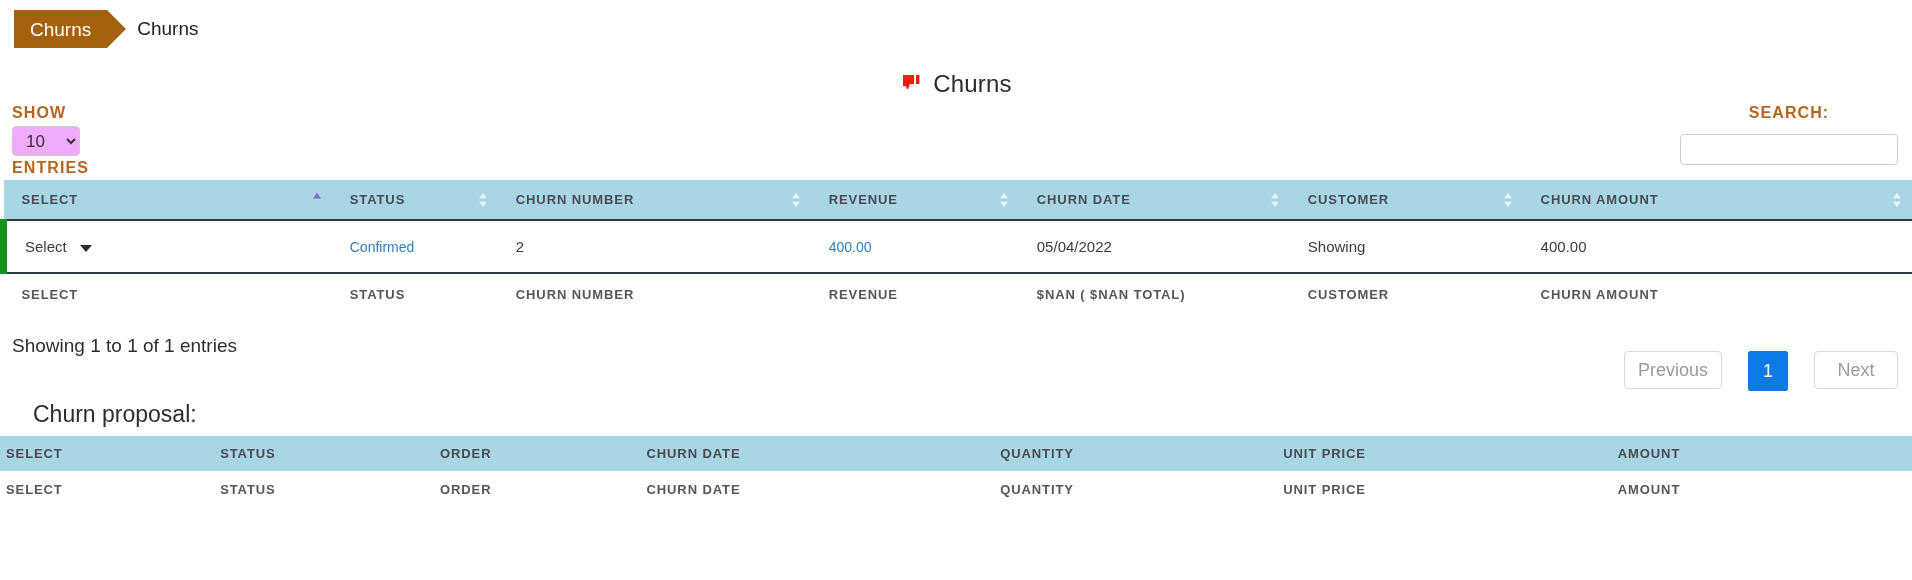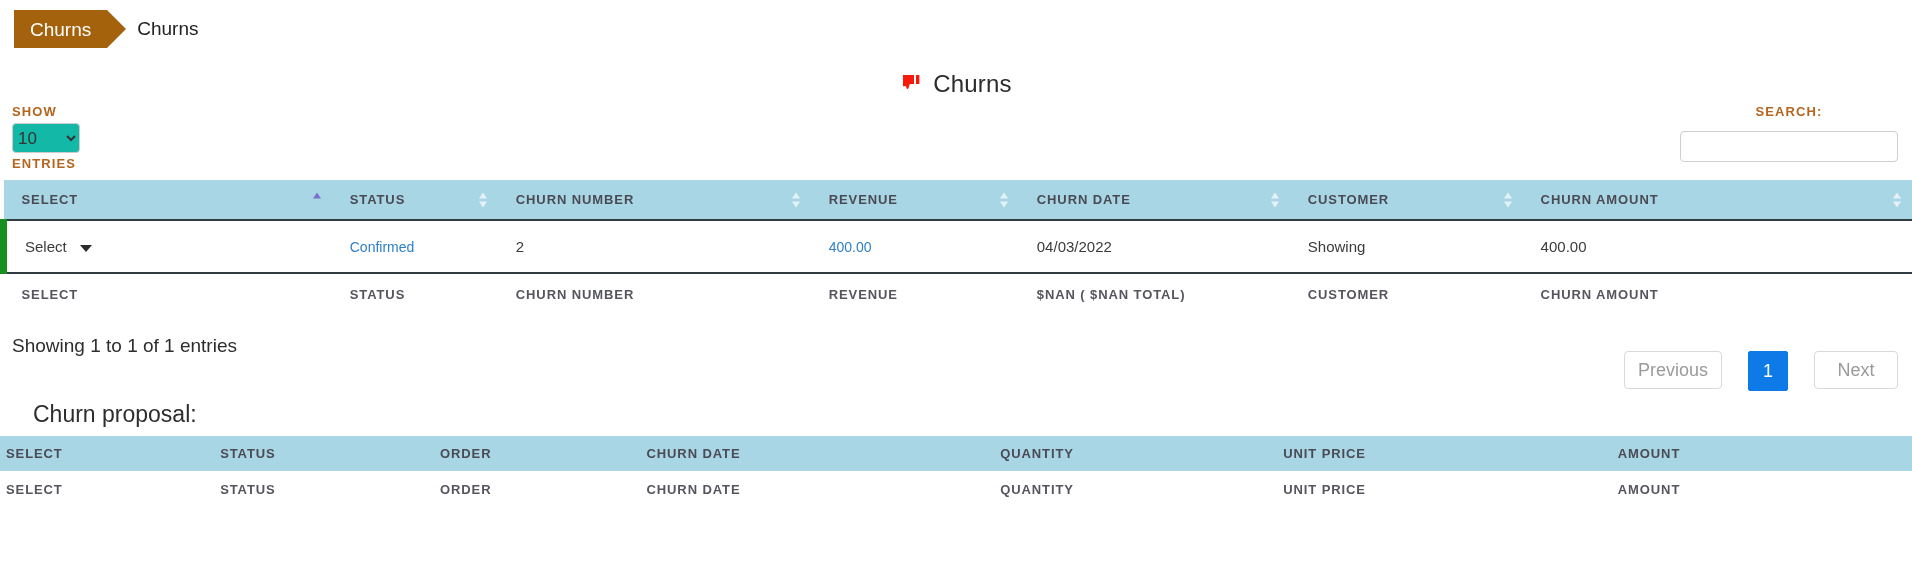--- a/index.html
+++ b/index.html
@@ -80,38 +80,38 @@
   .controls {
     position: relative;
     height: 76px;
   }
   .show-block {
     position: absolute;
     left: 12px;
     top: 0;
   }
   .mini-label {
-    font-size: 13px;
+    font-size: 16px;
     font-weight: bold;
     letter-spacing: 1.1px;
     color: #b5651d;
     text-transform: uppercase;
     display: block;
   }
   .entries-select {
     margin: 4px 0 3px 0;
     width: 68px;
     height: 30px;
     font-size: 17px;
     font-family: "Liberation Sans", sans-serif;
     color: #333;
-    padding-left: 1px;
+    padding-left: 9px;
     border: 1px solid #ccc;
     border-radius: 4px;
-    background: #14b8a6;
+    background: #f0abfc;
   }
   .search-block {
     position: absolute;
     right: 14px;
     top: 0;
     text-align: right;
   }
   .search-block .mini-label { text-align: center; margin-bottom: 12px; }
   .search-input {
     width: 218px;
@@ -390,21 +390,21 @@
         <span>Select</span>
         <span class="caret-down"></span>
       </td>
       <td>
         <span class="link-blue">Confirmed</span>
       </td>
       <td>2</td>
       <td>
         <span class="num-blue">400.00</span>
       </td>
-      <td>04/03/2022</td>
+      <td>05/04/2022</td>
       <td>Showing</td>
       <td>400.00</td>
     </tr>
   </tbody>
   <tfoot>
     <tr>
       <td>SELECT</td>
       <td>STATUS</td>
       <td>CHURN NUMBER</td>
       <td>REVENUE</td>

